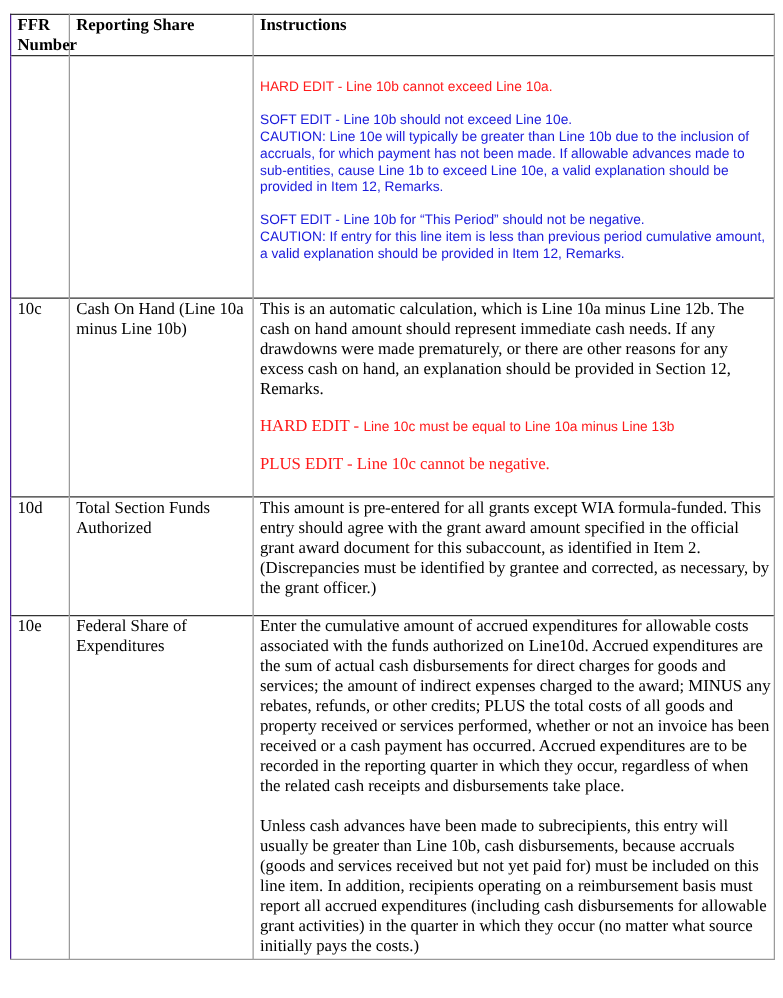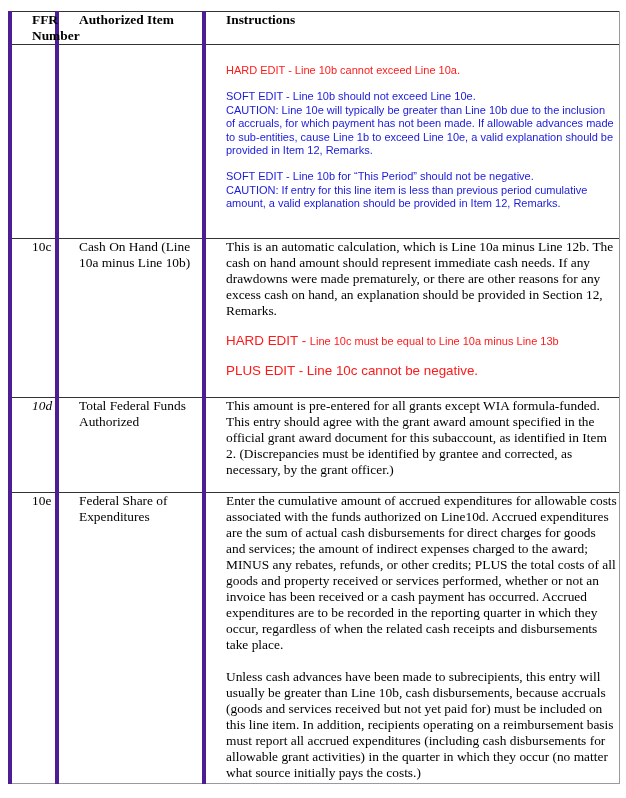--- a/index.html
+++ b/index.html
@@ -3,52 +3,52 @@
 <meta charset="utf-8">
 <style>
   html, body { margin: 0; padding: 0; background: #ffffff; }
   body { width: 626px; height: 798px; overflow: hidden; position: relative; }
   .doc-table {
     position: absolute; left: 8px; top: 11px; width: 612px;
     border-collapse: collapse; table-layout: fixed;
     font-family: "Liberation Serif", serif; font-size: 13.4px; line-height: 16px; color: #000;
   }
   .doc-table td, .doc-table th {
-    border-left: 4px solid #4c1d95; border-right: 1px solid #9a9a9a;
-    vertical-align: top; padding: 0 2px 0 20px; text-align: left;
+    border-left: 1px solid #4c1d95; border-right: 1px solid #9a9a9a;
+    vertical-align: top; padding: 0 2px 0 5px; text-align: left;
   }
   .doc-table tr.row-sep > td, .doc-table tr.row-sep > th { border-top: 1.5px solid #333; margin-top: 20px; }
   .doc-table tr.first > th { border-top: 1.5px solid #333; }
   .doc-table tr.last > td { border-bottom: 1px solid #9a9a9a; }
   th { font-weight: bold; font-size: 13.4px; }
   .col1 { width: 47px; }
   .col2 { width: 147px; }
   .sans { font-family: "Liberation Sans", sans-serif; font-size: 11px; line-height: 13.4px; }
   .red { color: #ff1a1a; }
   .blue { color: #1a1adb; }
-  .serif-red { font-family: Liberation Sans, sans-serif; font-size: 13.4px; color: #ff1a1a; }
+  .serif-red { font-family: Liberation Serif, serif; font-size: 13.4px; color: #ff1a1a; }
   .para { margin: 0; }
   .gap-s { height: 13px; }
   .gap-m { height: 16px; }
   .section-cell { font-weight: bold; padding-top: 0; padding-bottom: 0; }
   b { font-weight: normal; }
 </style>
 </head>
 <body>
 
 <table class="doc-table">
   <colgroup>
       <col class="col1">
       <col class="col2">
       <col>
     </colgroup>
   <tbody>
       <tr class="first">
     <th style="height:30px;">FFR Number</th>
-    <th>Authorized Item</th>
+    <th>Reporting Share</th>
     <th>Instructions</th>
   </tr>
 
   <tr class="row-sep">
     <td style="height:193px;"></td>
     <td></td>
     <td>
       <div class="gap-m" style="height:19px;"></div>
       <p class="para sans red">HARD EDIT - Line 10b cannot exceed Line 10a.</p>
       <div class="gap-s"></div>
@@ -69,22 +69,22 @@
       <p class="para">
         <span class="serif-red">HARD EDIT - </span><span class="sans red"> Line 10c must be equal to Line 10a minus Line 13b</span>
       </p>
       <div style="height:14px;"></div>
       <p class="para serif-red">PLUS EDIT - Line 10c cannot be negative.</p>
     </td>
   </tr>
 
 
   <tr class="row-sep">
-    <td style="height:94px;font-style:italic;">10d</td>
-    <td>Total Federal Funds Authorized</td>
+    <td style="height:94px;">10d</td>
+    <td>Total Section Funds Authorized</td>
     <td>This amount is pre-entered for all grants except WIA formula-funded. This entry should agree with the grant award amount specified in the official grant award document for this subaccount, as identified in Item 2. (Discrepancies must be identified by grantee and corrected, as necessary, by the grant officer.)</td>
   </tr>
 
   <tr class="row-sep last">
     <td>10e</td>
     <td>Federal Share of Expenditures</td>
     <td>
       <p class="para"><span>Enter the cumulative amount of accrued expenditures for allowable costs associated with the funds authorized on Line10d.  Accrued expenditures are the sum of actual cash disbursements for direct charges for goods and services; the amount of indirect expenses charged to the award;  </span><b>MINUS</b><span> any rebates, refunds, or other credits; </span><b>PLUS</b><span> the total costs of all goods and property received or services performed, </span><b>whether or not an invoice has been received or a cash payment has occurred</b><span>.  Accrued expenditures are to be recorded in the reporting quarter in which they occur, regardless of when the related cash receipts and disbursements take place.</span></p>
       <div style="height:16px;"></div>
       <p class="para" style="padding-bottom:2px;">Unless cash advances have been made to subrecipients, this entry will usually be greater than Line 10b, cash disbursements, because accruals (goods and services received but not yet paid for) must be included on this line item.  In addition, recipients operating on a reimbursement basis must report all accrued expenditures (including cash disbursements for allowable grant activities) in the quarter in which they occur (no matter what source initially pays the costs.)</p>

